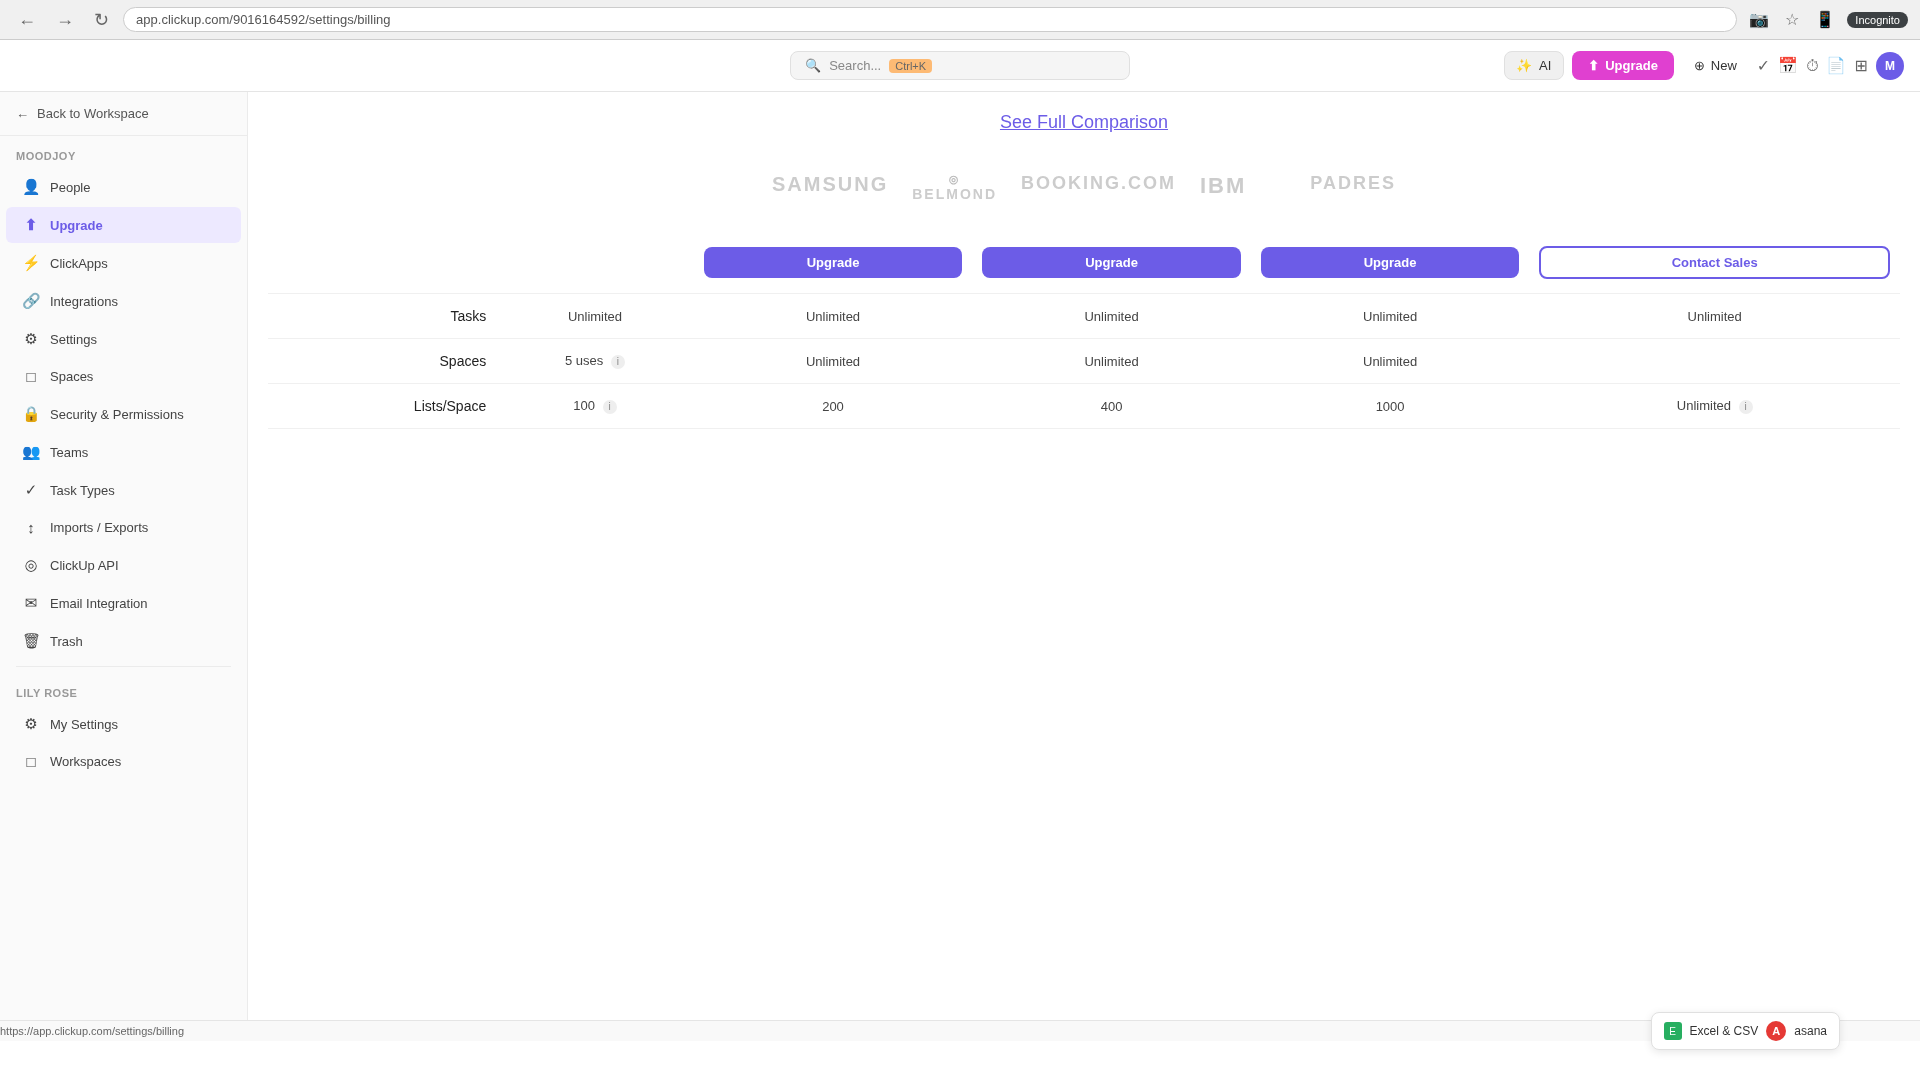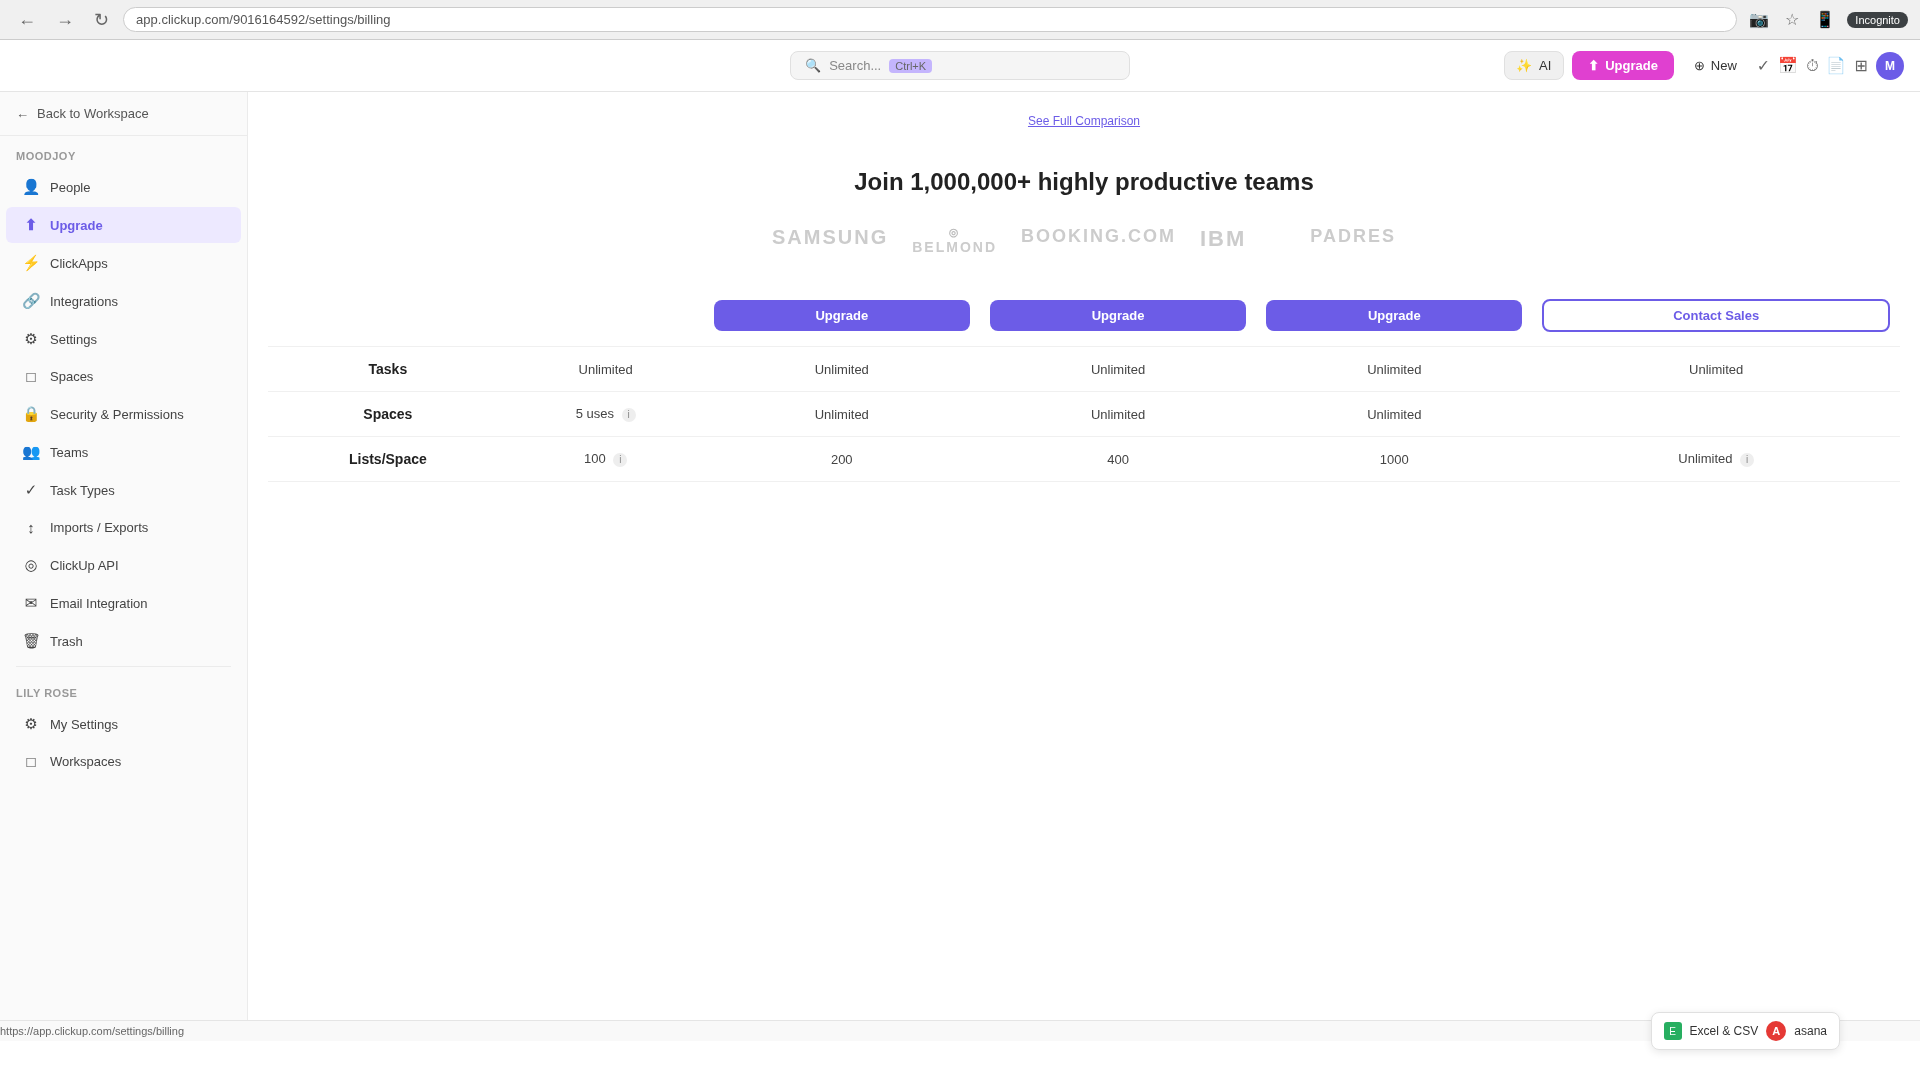--- a/index.html
+++ b/index.html
@@ -20,21 +20,21 @@
     .browser-icon-btn { background: none; border: none; color: #666; font-size: 16px; cursor: pointer; padding: 4px; }
     .incognito-badge { background: #3c4043; color: #fff; font-size: 11px; padding: 2px 8px; border-radius: 12px; }
 
     
     .app-wrapper { display: flex; flex-direction: column; height: calc(1080px - 100px); }
 
     
     .top-bar { display: flex; align-items: center; justify-content: center; background: #fff; border-bottom: 1px solid #e5e5e5; padding: 0 16px; height: 52px; position: relative; }
     .top-bar-search { display: flex; align-items: center; gap: 8px; background: #f5f5f5; border: 1px solid #e0e0e0; border-radius: 8px; padding: 6px 14px; min-width: 340px; color: #888; font-size: 13px; }
     .top-bar-search .search-icon { color: #888; }
-    .top-bar-search .shortcut { background: #c4b5fd; border-radius: 4px; padding: 1px 6px; font-size: 11px; color: #666; }
+    .top-bar-search .shortcut { background: #fdba74; border-radius: 4px; padding: 1px 6px; font-size: 11px; color: #666; }
     .top-bar-right { position: absolute; right: 16px; display: flex; align-items: center; gap: 8px; }
     .ai-btn { display: flex; align-items: center; gap: 6px; background: #f0f0f0; border: 1px solid #e0e0e0; border-radius: 8px; padding: 6px 12px; font-size: 13px; color: #333; cursor: pointer; }
     .upgrade-btn { display: flex; align-items: center; gap: 6px; background: #e040d0; border: none; border-radius: 8px; padding: 7px 16px; font-size: 13px; font-weight: 600; color: #fff; cursor: pointer; }
     .new-btn { display: flex; align-items: center; gap: 6px; background: none; border: none; font-size: 13px; color: #333; cursor: pointer; padding: 7px 12px; }
     .top-bar-icon { font-size: 16px; cursor: pointer; color: #666; }
     .avatar { width: 28px; height: 28px; background: #6c5ce7; border-radius: 50%; display: flex; align-items: center; justify-content: center; color: #fff; font-size: 12px; font-weight: 600; }
 
     
     .main-layout { display: flex; flex: 1; overflow: hidden; }
 
@@ -45,21 +45,21 @@
     .sidebar-item { display: flex; align-items: center; gap: 10px; padding: 9px 16px; font-size: 13px; color: #444; cursor: pointer; border-radius: 6px; margin: 1px 6px; }
     .sidebar-item.active { background: #ede9ff; color: #6c5ce7; font-weight: 600; }
     .sidebar-item .item-icon { font-size: 15px; width: 18px; text-align: center; }
     .sidebar-divider { height: 1px; background: #ebebeb; margin: 6px 16px; }
 
     
     .content-area { flex: 1; overflow-y: auto; background: #fff; }
 
     
     .see-comparison { text-align: center; padding: 20px; }
-    .see-comparison a { color: #6c5ce7; text-decoration: underline; font-size: 12px; cursor: pointer; }
+    .see-comparison a { color: #6c5ce7; text-decoration: underline; font-size: 18px; cursor: pointer; }
 
     
     .join-section { text-align: center; padding: 20px 40px 30px; }
     .join-section h2 { font-size: 24px; font-weight: 600; color: #222; margin-bottom: 30px; }
     .logos-row { display: flex; align-items: flex-start; justify-content: center; gap: 24px; flex-wrap: wrap; }
     .logo-item { font-size: 18px; font-weight: 700; color: #ccc; letter-spacing: 2px; text-transform: uppercase; }
     .logo-item.samsung { font-size: 20px; }
     .logo-item.belmond { font-size: 14px; display: flex; flex-direction: column; align-items: center; }
     .logo-item.booking { font-size: 18px; }
     .logo-item.ibm { font-size: 22px; font-weight: 800; }
@@ -67,21 +67,21 @@
 
     
     .pricing-section { padding: 0 20px 40px; }
     .pricing-table { width: 100%; border-collapse: collapse; }
     .pricing-table th { padding: 14px 10px; font-size: 14px; font-weight: 600; color: #333; text-align: center; border-bottom: 1px solid #eee; }
     .pricing-table th.usage-header { text-align: left; font-size: 18px; font-weight: 600; color: #222; }
     .pricing-table .current-plan { font-size: 12px; color: #888; font-weight: 400; }
     .upgrade-pill { background: #6c5ce7; color: #fff; border: none; border-radius: 8px; padding: 8px 20px; font-size: 13px; font-weight: 600; cursor: pointer; width: 100%; }
     .contact-sales-pill { background: #fff; color: #6c5ce7; border: 2px solid #6c5ce7; border-radius: 8px; padding: 7px 20px; font-size: 13px; font-weight: 600; cursor: pointer; width: 100%; }
     .pricing-table td { padding: 14px 10px; text-align: center; font-size: 13px; color: #444; border-bottom: 1px solid #f0f0f0; }
-    .pricing-table td.row-label { text-align: center; font-weight: 700; font-size: 14px; color: #222; }
+    .pricing-table td.row-label { text-align: right; font-weight: 400; font-size: 14px; color: #222; }
     .info-icon { display: inline-flex; align-items: center; justify-content: center; width: 14px; height: 14px; background: #eee; border-radius: 50%; font-size: 10px; color: #888; margin-left: 4px; cursor: pointer; }
     .plan-header-row th { padding-bottom: 6px; }
 
     
     .status-bar { background: #f9f9f9; border-top: 1px solid #e5e5e5; padding: 4px 0; font-size: 11px; color: #666; }
 
     
     .bottom-popup { position: fixed; bottom: 30px; right: 80px; display: flex; align-items: center; gap: 8px; background: #fff; border: 1px solid #e0e0e0; border-radius: 8px; padding: 8px 12px; box-shadow: 0 2px 8px rgba(0,0,0,0.1); font-size: 12px; color: #333; }
     .popup-icon { width: 18px; height: 18px; background: #27ae60; border-radius: 3px; display: flex; align-items: center; justify-content: center; color: #fff; font-size: 10px; }
     .popup-icon2 { width: 20px; height: 20px; border-radius: 50%; background: #e53935; display: flex; align-items: center; justify-content: center; color: #fff; font-size: 11px; font-weight: 700; }
@@ -212,21 +212,20 @@
       </div>
     </div>
 
     <div class="content-area">
 
       <div class="see-comparison">
         <a>See Full Comparison</a>
       </div>
 
       <div class="join-section">
-        <h2>Join 1,000,000+ highly productive teams</h2>
         <div class="logos-row">
           <div class="logo-item samsung">SAMSUNG</div>
           <div class="logo-item belmond">
             <span style="font-size:11px; color:#bbb;">◎</span>
             <span>BELMOND</span>
           </div>
           <div class="logo-item booking">Booking.com</div>
           <div class="logo-item ibm">IBM</div>
           <div class="logo-item padres">PADRES</div>
         </div>

